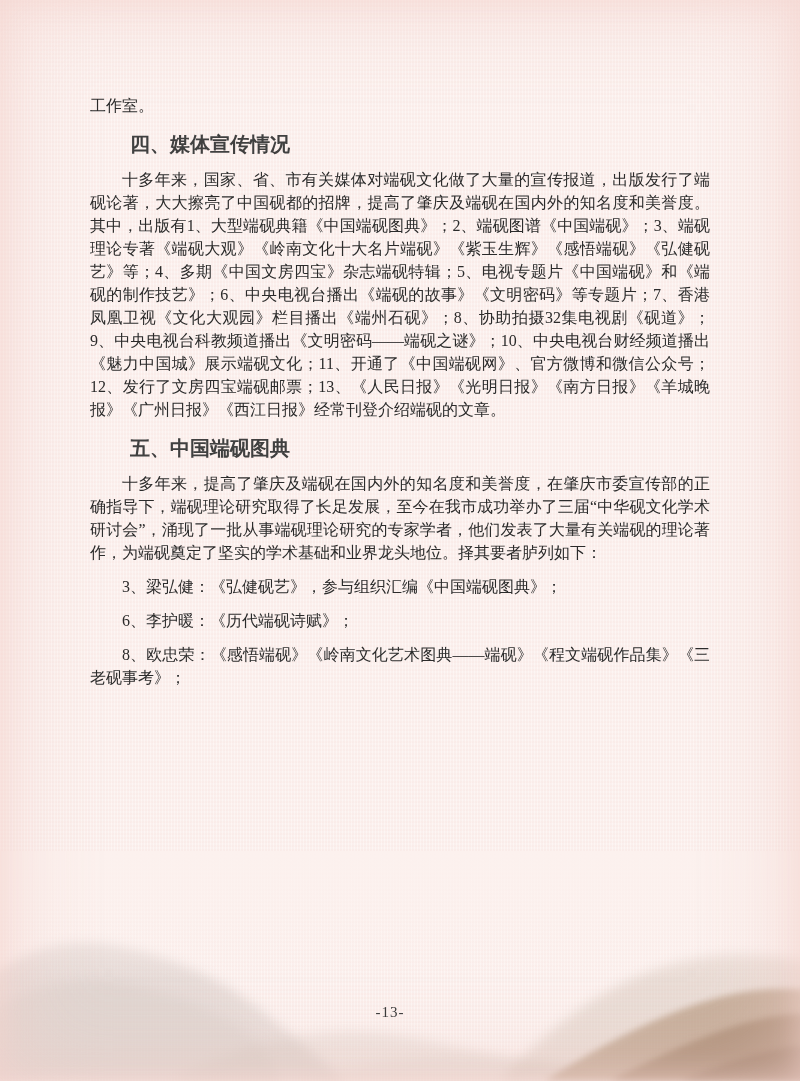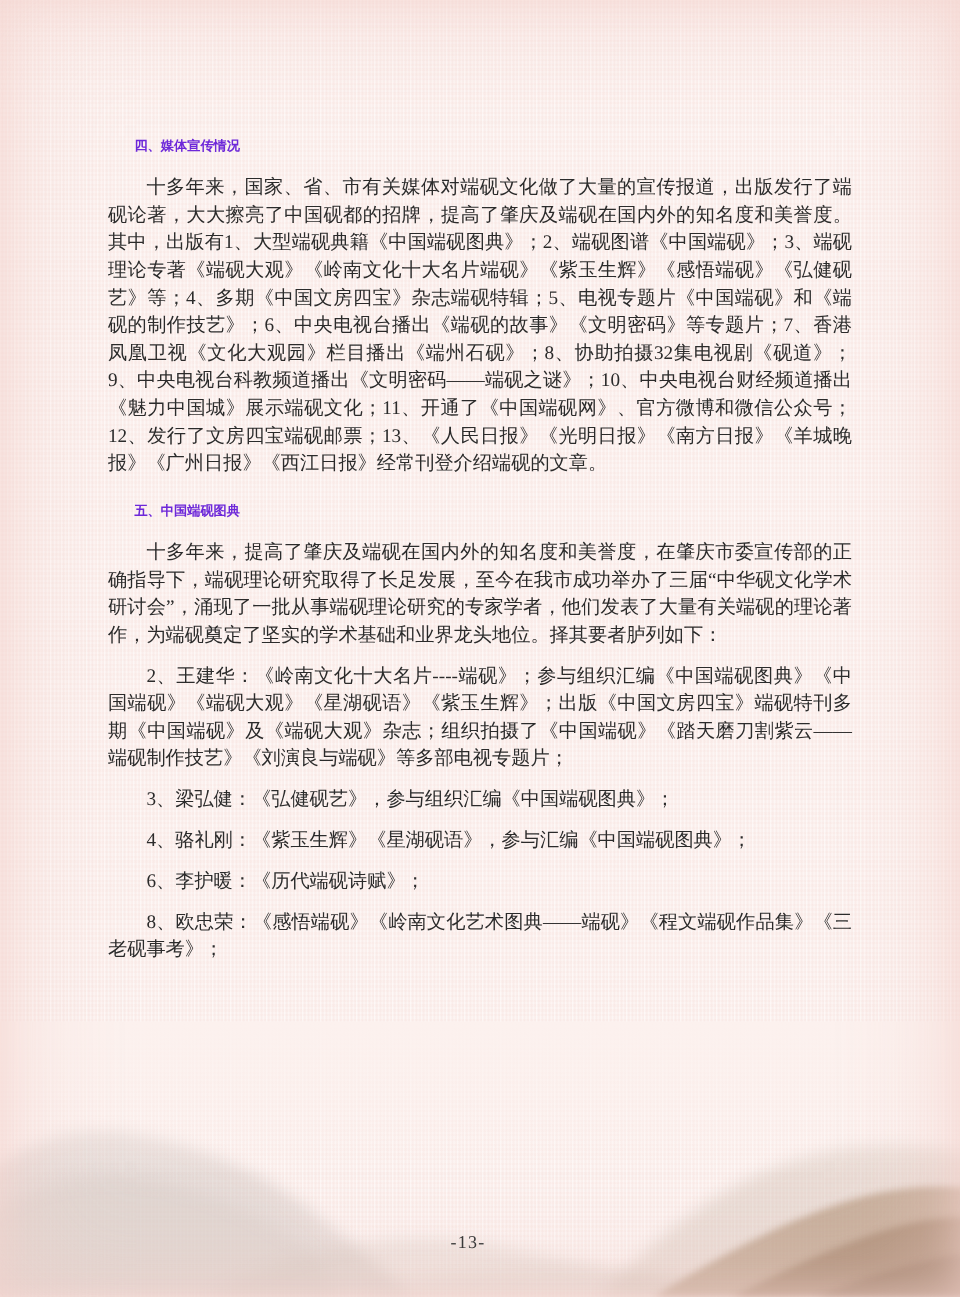--- a/index.html
+++ b/index.html
@@ -45,32 +45,32 @@
     font-size: 16px;
     line-height: 23px;
     text-align: justify;
   }
   .content p {
     margin: 0 0 11px 0;
     text-indent: 2em;
   }
   .content p.no-indent { text-indent: 0; }
   .heading {
-    font-family: Liberation Sans, sans-serif;
+    font-family: Liberation Mono, monospace;
     font-weight: 700;
-    font-size: 11px;
+    font-size: 20px;
     line-height: 23px;
-    color: #6d28d9;
+    color: #404040;
     margin: 17px 0 11px 0;
     text-indent: 2em;
     text-align: left;
   }
   .page-number {
     position: absolute;
-    left: 0; right: 20px; bottom: 36px;
+    left: 0; right: 20px; bottom: 60px;
     text-align: center;
     font-size: 15px;
     letter-spacing: 1px;
     color: #3a3a3a;
   }
 </style>
 </head>
 <body>
 
 <div class="page">
@@ -102,35 +102,34 @@
     <path d="M545,230 Q630,175 700,152 Q765,130 830,142 L830,230 Z" fill="#ab8a6d" opacity="0.55" filter="url(#soft2)"></path>
     <path d="M610,230 Q690,188 745,172 Q795,158 830,166 L830,230 Z" fill="#97765c" opacity="0.50" filter="url(#soft2)"></path>
     <path d="M680,230 Q740,205 790,196 Q815,192 830,196 L830,230 Z" fill="#8a6a52" opacity="0.45" filter="url(#soft2)"></path>
 
     <rect x="0" y="0" width="800" height="130" fill="url(#mist)"></rect>
   </svg>
 
   <div class="vignette"></div>
 
   <main class="content">
+    <p class="no-indent">工作室。</p>
 
     <h2 class="heading">四、媒体宣传情况</h2>
 
     <p>十多年来，国家、省、市有关媒体对端砚文化做了大量的宣传报道，出版发行了端砚论著，大大擦亮了中国砚都的招牌，提高了肇庆及端砚在国内外的知名度和美誉度。其中，出版有1、大型端砚典籍《中国端砚图典》；2、端砚图谱《中国端砚》；3、端砚理论专著《端砚大观》《岭南文化十大名片端砚》《紫玉生辉》《感悟端砚》《弘健砚艺》等；4、多期《中国文房四宝》杂志端砚特辑；5、电视专题片《中国端砚》和《端砚的制作技艺》；6、中央电视台播出《端砚的故事》《文明密码》等专题片；7、香港凤凰卫视《文化大观园》栏目播出《端州石砚》；8、协助拍摄32集电视剧《砚道》；9、中央电视台科教频道播出《文明密码——端砚之谜》；10、中央电视台财经频道播出《魅力中国城》展示端砚文化；11、开通了《中国端砚网》、官方微博和微信公众号；12、发行了文房四宝端砚邮票；13、《人民日报》《光明日报》《南方日报》《羊城晚报》《广州日报》《西江日报》经常刊登介绍端砚的文章。</p>
 
     <h2 class="heading">五、中国端砚图典</h2>
 
     <p>十多年来，提高了肇庆及端砚在国内外的知名度和美誉度，在肇庆市委宣传部的正确指导下，端砚理论研究取得了长足发展，至今在我市成功举办了三届“中华砚文化学术研讨会”，涌现了一批从事端砚理论研究的专家学者，他们发表了大量有关端砚的理论著作，为端砚奠定了坚实的学术基础和业界龙头地位。择其要者胪列如下：</p>
 
 
-    <p>2、王建华：《岭南文化十大名片----端砚》；参与组织汇编《中国端砚图典》《中国端砚》《端砚大观》《星湖砚语》《紫玉生辉》；出版《中国文房四宝》端砚特刊多期《中国端砚》及《端砚大观》杂志；组织拍摄了《中国端砚》《踏天磨刀割紫云——端砚制作技艺》《刘演良与端砚》等多部电视专题片；</p>
 
     <p>3、梁弘健：《弘健砚艺》，参与组织汇编《中国端砚图典》；</p>
 
-    <p>4、骆礼刚：《紫玉生辉》《星湖砚语》，参与汇编《中国端砚图典》；</p>
 
 
     <p>6、李护暖：《历代端砚诗赋》；</p>
 
     <p>8、欧忠荣：《感悟端砚》《岭南文化艺术图典——端砚》《程文端砚作品集》《三老砚事考》；</p>
   </main>
 
   <div class="page-number">-13-</div>
 
 </div>

